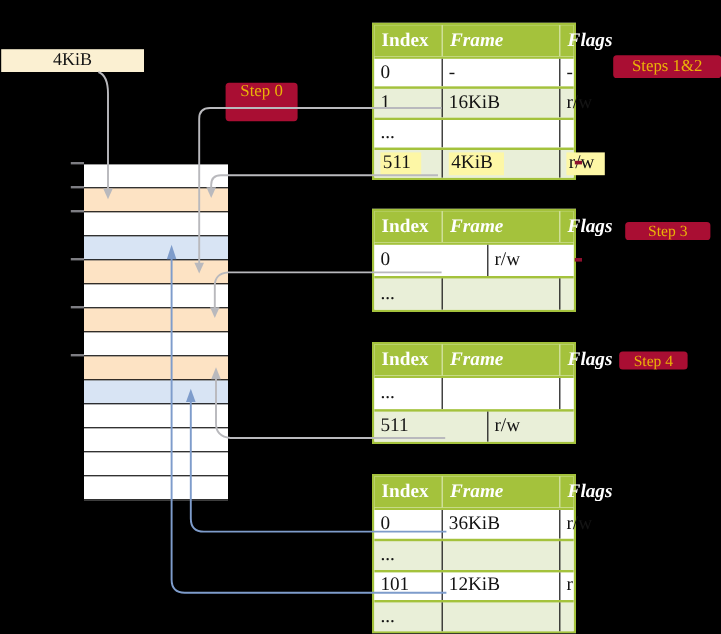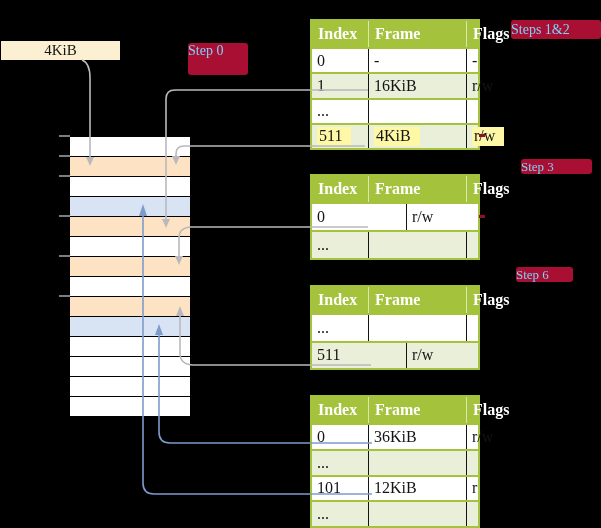--- a/index.html
+++ b/index.html
@@ -9,22 +9,22 @@
     font-family:"Liberation Serif","DejaVu Serif",serif;
   }
   
   .frame-label{
     position:absolute;left:1px;top:41px;width:119px;height:19px;
     background:var(--label-cream,#fbf0d2);color:#141414;
     font-size:15px;line-height:19px;text-align:center;
   }
   
   .badge{
-    position:absolute;background:var(--badge-red,#a90e33);color:#7dd3fc;
-    font-size:14px;text-align:left;border-radius:3px;white-space:nowrap;
+    position:absolute;background:var(--badge-red,#a90e33);color:#eab308;
+    font-size:14px;text-align:center;border-radius:3px;white-space:nowrap;margin-top:26px;
   }
   .badge.b0{left:188px;top:43px;width:60px;height:32px;line-height:16px;}
   .badge.b12{left:511px;top:20px;width:90px;height:19px;line-height:19px;}
   .badge.b3{left:521px;top:159px;width:71px;height:15px;line-height:15px;font-size:13px;}
   .badge.b4{left:516px;top:267px;width:57px;height:15px;line-height:15px;font-size:13px;}
   
   .memory{position:absolute;left:70px;top:136px;width:120px;border-top:1px solid #000;}
   .mrow{height:19px;border-bottom:1px solid #000;background:#fff;}
   .mrow.wheat{background:var(--row-wheat,#fde3c4);}
   .mrow.blue{background:var(--row-blue,#d8e4f4);}
@@ -33,21 +33,21 @@
   
   .ptable{
     position:absolute;left:310px;width:170px;
     border:2px solid var(--table-green,#a4c23c);
     box-sizing:border-box;display:flex;flex-direction:column;
     background:#fff;color:#141414;font-size:16px;
   }
   .thead{flex:none;height:26px;display:flex;background:var(--table-green,#a4c23c);
     color:#fff;font-weight:bold;}
   .hc{display:flex;align-items:center;padding-left:6px;box-sizing:border-box;}
-  .hc+.hc{border-left:1px solid rgba(255,255,255,.6);}
+  .hc+.hc{border-left:1px solid rgba(255,255,255,.6);font-style:italic;}
   .tbody{flex:1;display:flex;flex-direction:column;}
   .trow{flex:1;display:flex;border-top:2px solid var(--table-green,#a4c23c);background:#fff;}
   .tbody .trow:nth-child(even){background:var(--row-green,#e9efd8);}
   .tc{display:flex;align-items:center;padding-left:5px;box-sizing:border-box;}
   .tc+.tc{border-left:1px solid #141414;}
   .c1{width:56px;flex:none;}
   .c2{width:60px;flex:none;}
   .c3{flex:1;margin-left:38px;}
   .hl{background:var(--highlight-yellow,#fdf7a6);padding:0 9px 1px 2px;}
   .t1{top:19px;height:131px;}
@@ -66,21 +66,21 @@
 </head>
 <body>
 
 <div class="canvas">
 
   <div class="frame-label">4KiB</div>
 
   <div class="badge b0">Step 0</div>
   <div class="badge b12">Steps 1&amp;2</div>
   <div class="badge b3">Step 3</div>
-  <div class="badge b4">Step 6</div>
+  <div class="badge b4">Step 4</div>
 
   <div class="memory">
     <div class="mrow white"></div>
     <div class="mrow wheat"></div>
     <div class="mrow white"></div>
     <div class="mrow blue"></div>
     <div class="mrow wheat"></div>
     <div class="mrow white"></div>
     <div class="mrow wheat"></div>
     <div class="mrow white"></div>

